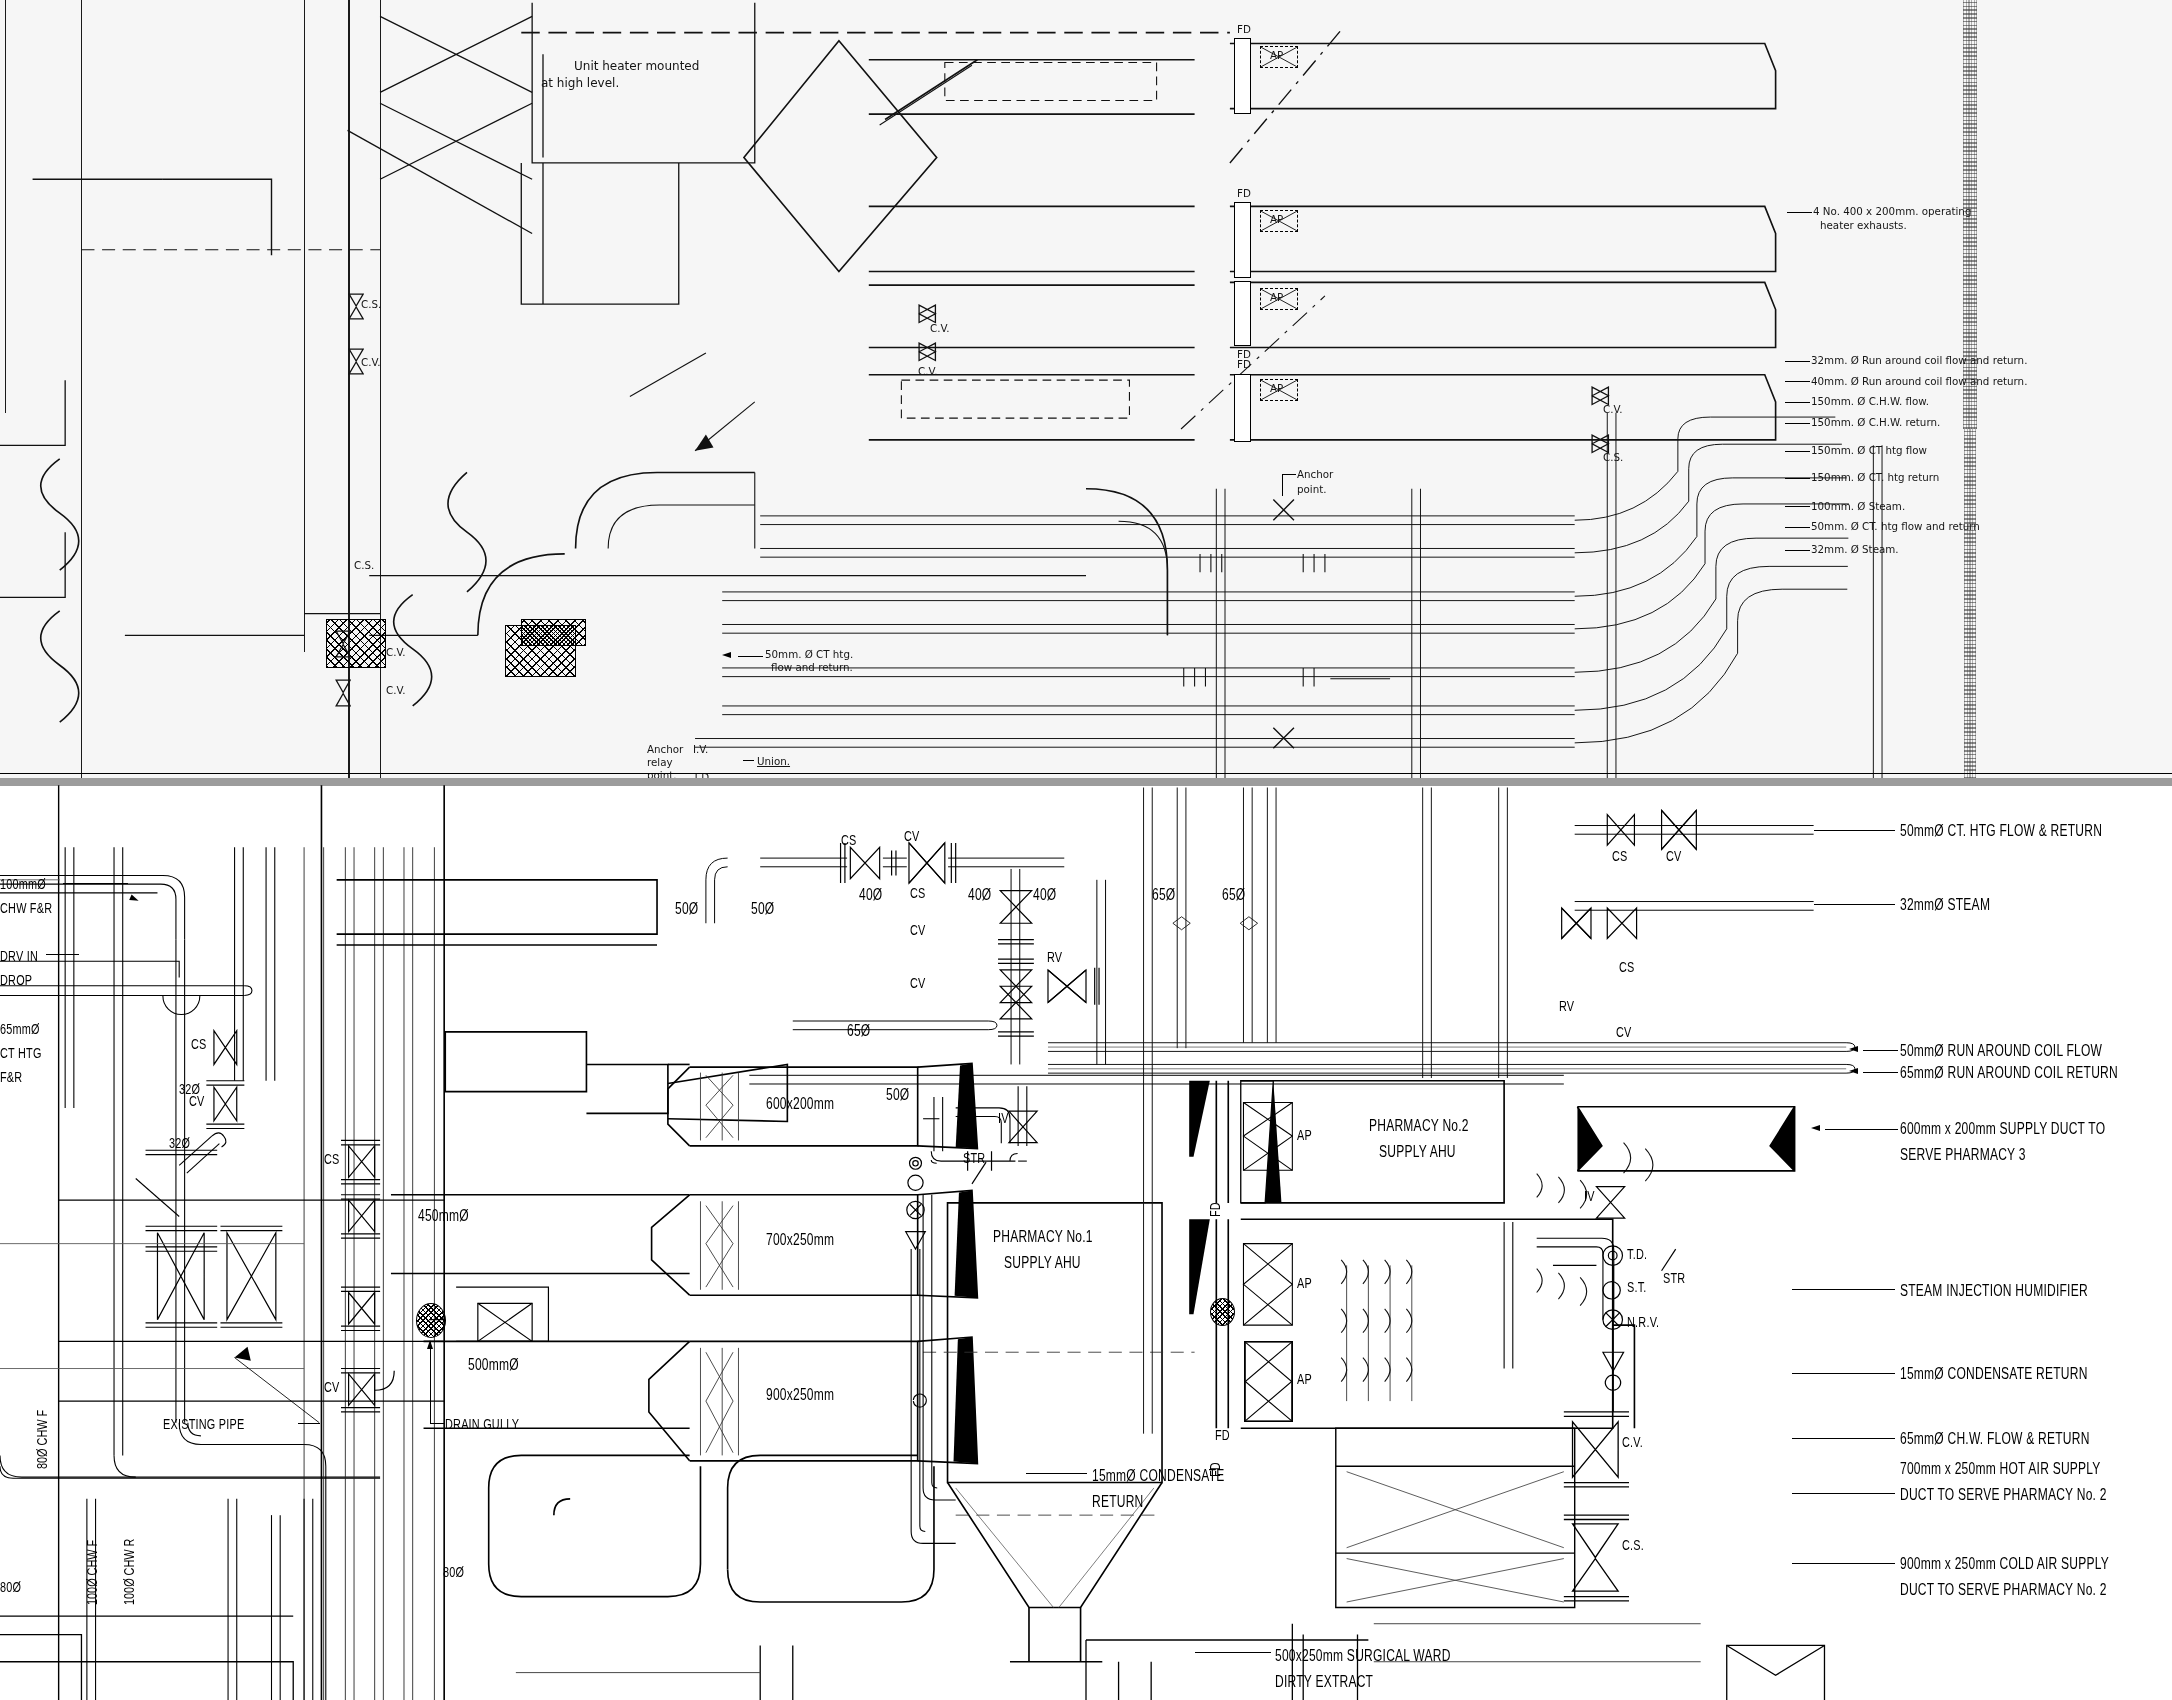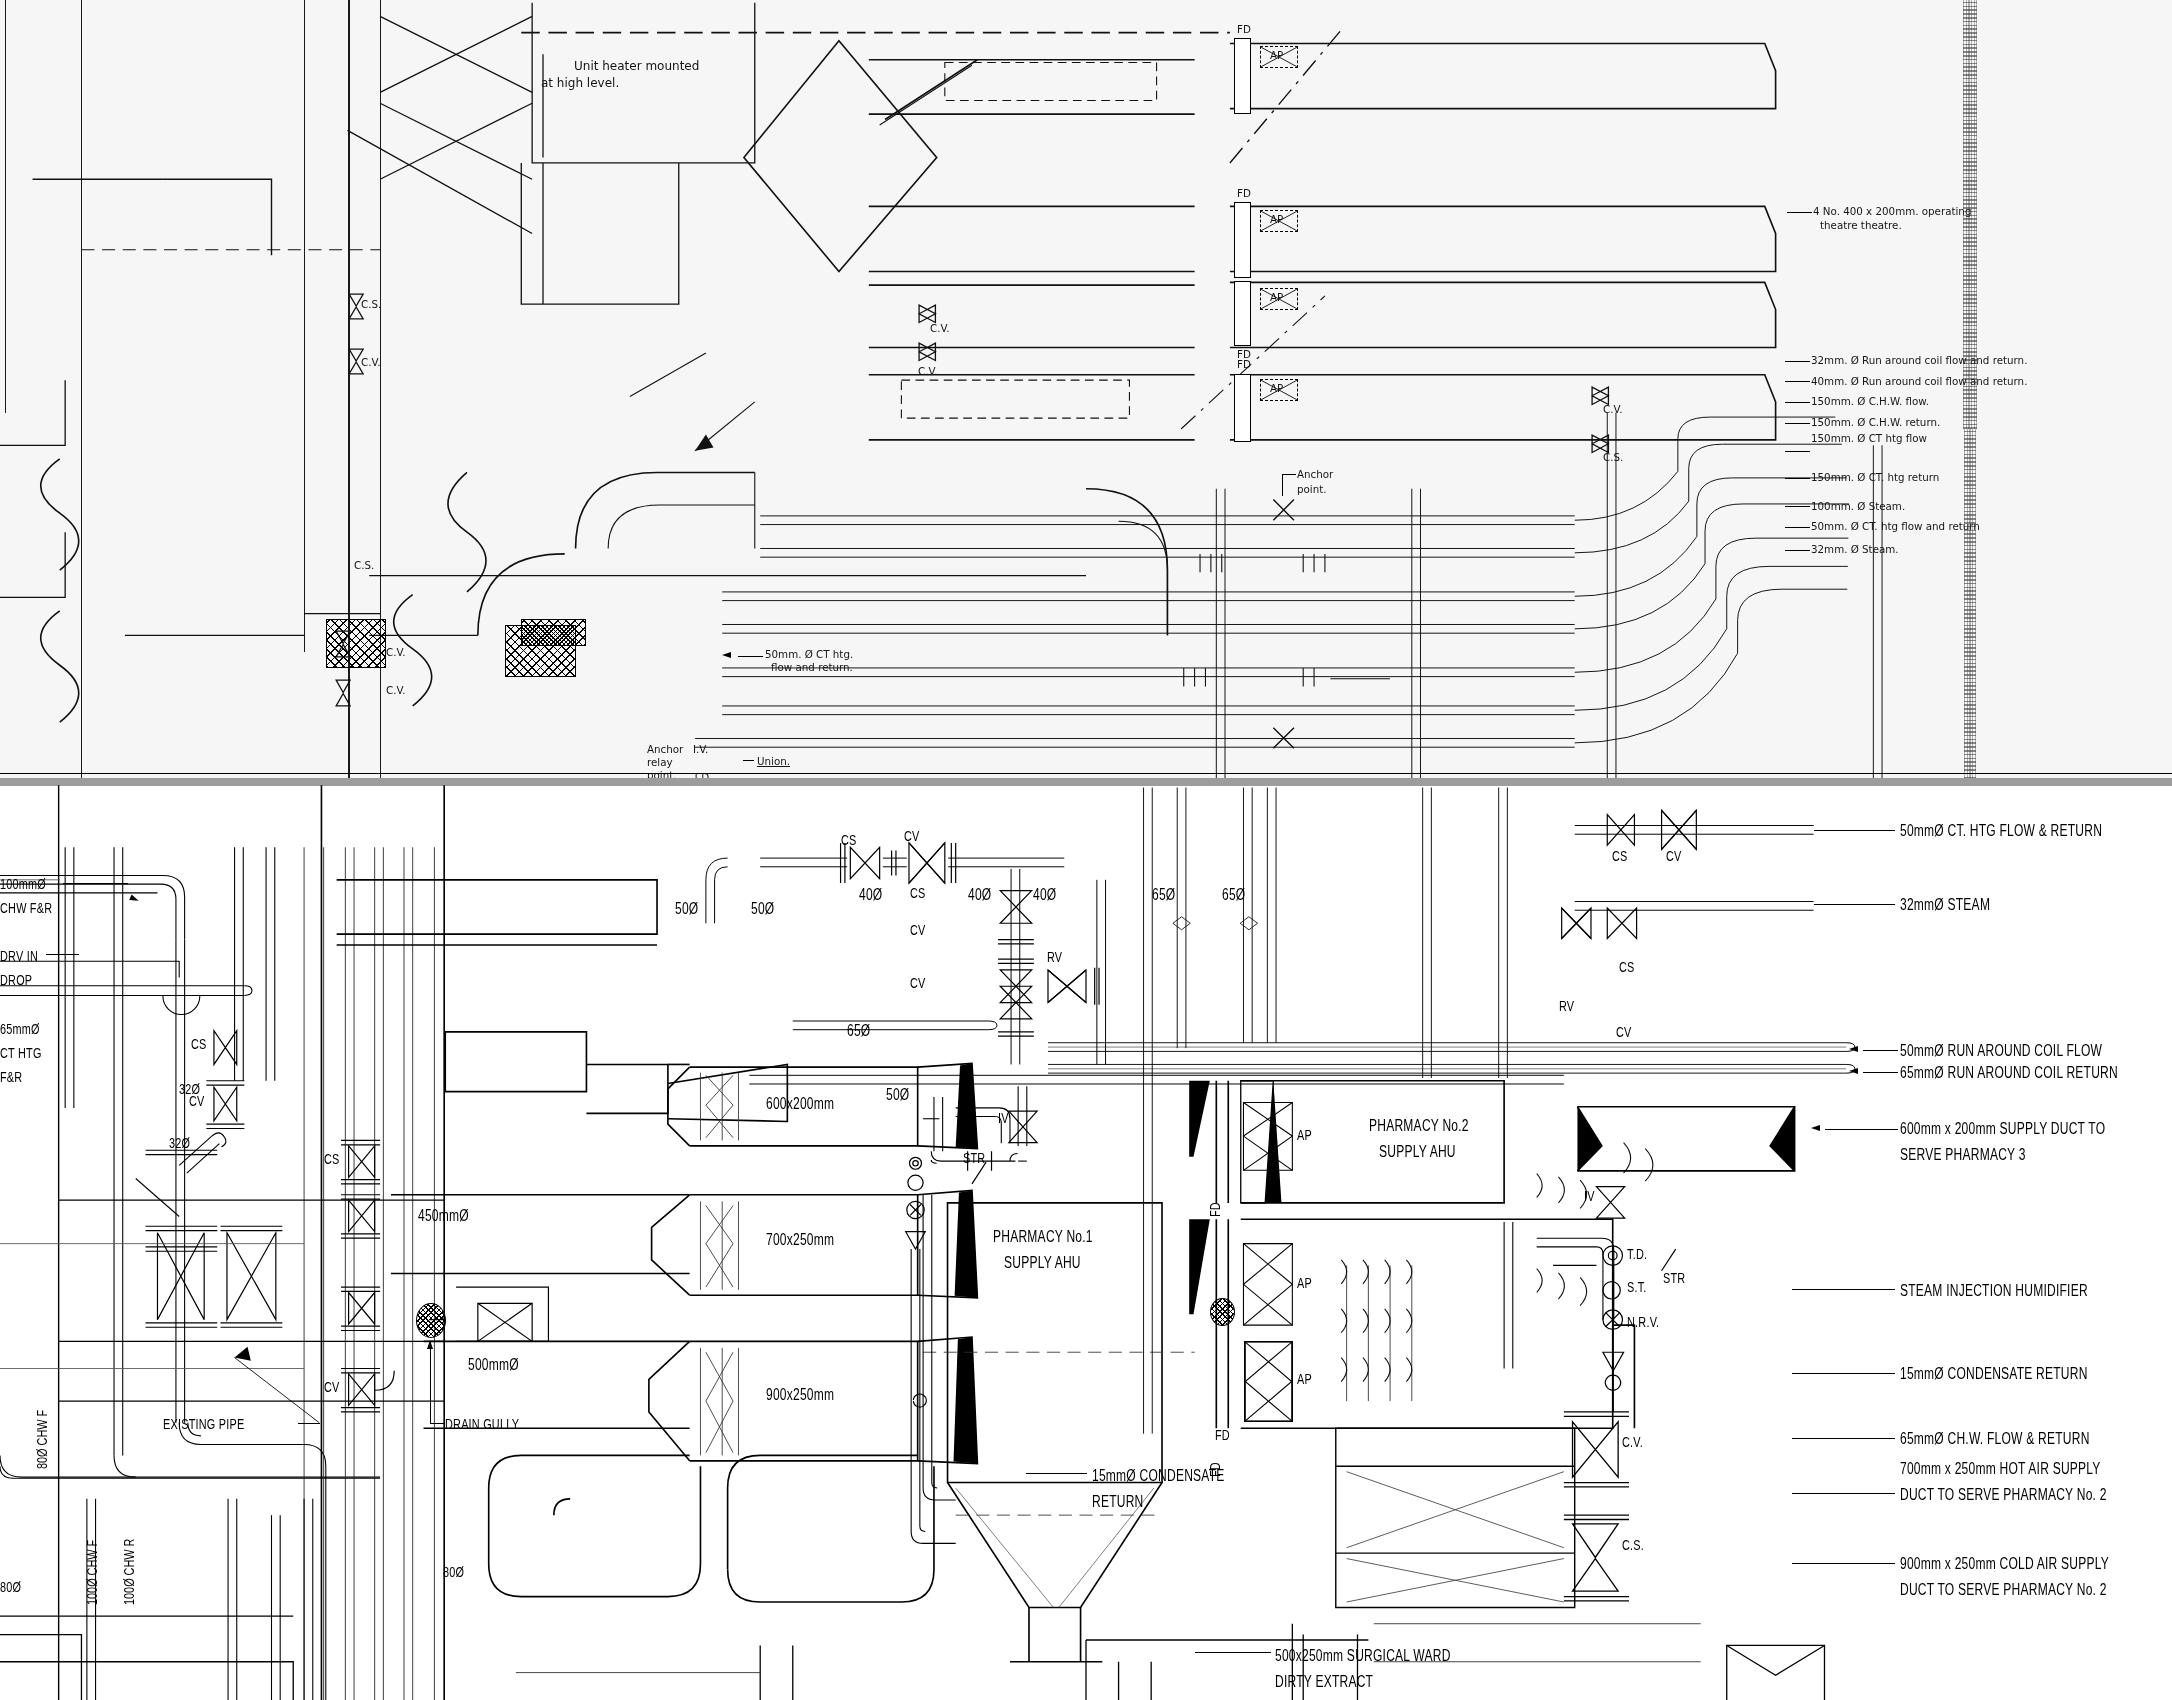--- a/index.html
+++ b/index.html
@@ -205,36 +205,36 @@
   <div class="t scanty" style="left:757px;top:755px;text-decoration:underline;">Union.</div>
   <div class="ln h" style="left:743px;top:760px;width:11px;height:1.1px;"></div>
 
   <div class="t scanty" style="left:765px;top:648px;">50mm. Ø CT htg.</div>
   <div class="t scanty" style="left:771px;top:661px;">flow and return.</div>
   <div class="ln h" style="left:738px;top:656px;width:25px;height:1.1px;"></div>
   <div class="arrowL" style="left:722px;top:652px;"></div>
 
   <div>
     <div class="t scanty" style="left:1813px;top:205px;">4 No. 400 x 200mm. operating</div>
-    <div class="t scanty" style="left:1820px;top:219px;">theatre theatre.</div>
+    <div class="t scanty" style="left:1820px;top:219px;">heater exhausts.</div>
     <div class="ln h" style="left:1787px;top:212px;width:25px;height:1.1px;"></div>
 
     <div class="t scanty" style="left:1811px;top:354px;">32mm. Ø Run around coil flow and return.</div>
     <div class="ln h" style="left:1785px;top:361px;width:25px;height:1.1px;"></div>
 
     <div class="t scanty" style="left:1811px;top:375px;">40mm. Ø Run around coil flow and return.</div>
     <div class="ln h" style="left:1785px;top:381px;width:25px;height:1.1px;"></div>
 
     <div class="t scanty" style="left:1811px;top:395px;">150mm. Ø C.H.W. flow.</div>
     <div class="ln h" style="left:1785px;top:402px;width:25px;height:1.1px;"></div>
 
     <div class="t scanty" style="left:1811px;top:416px;">150mm. Ø C.H.W. return.</div>
     <div class="ln h" style="left:1785px;top:423px;width:25px;height:1.1px;"></div>
 
-    <div class="t scanty" style="left:1811px;top:432px;">150mm. Ø CT htg flow</div>
+    <div class="t scanty" style="left:1811px;top:444px;">150mm. Ø CT htg flow</div>
     <div class="ln h" style="left:1785px;top:451px;width:25px;height:1.1px;"></div>
 
     <div class="t scanty" style="left:1811px;top:471px;">150mm. Ø CT. htg return</div>
     <div class="ln h" style="left:1785px;top:478px;width:25px;height:1.1px;"></div>
 
     <div class="t scanty" style="left:1811px;top:500px;">100mm. Ø Steam.</div>
     <div class="ln h" style="left:1785px;top:506px;width:25px;height:1.1px;"></div>
 
     <div class="t scanty" style="left:1811px;top:520px;">50mm. Ø CT. htg flow and return</div>
     <div class="ln h" style="left:1785px;top:527px;width:25px;height:1.1px;"></div>

